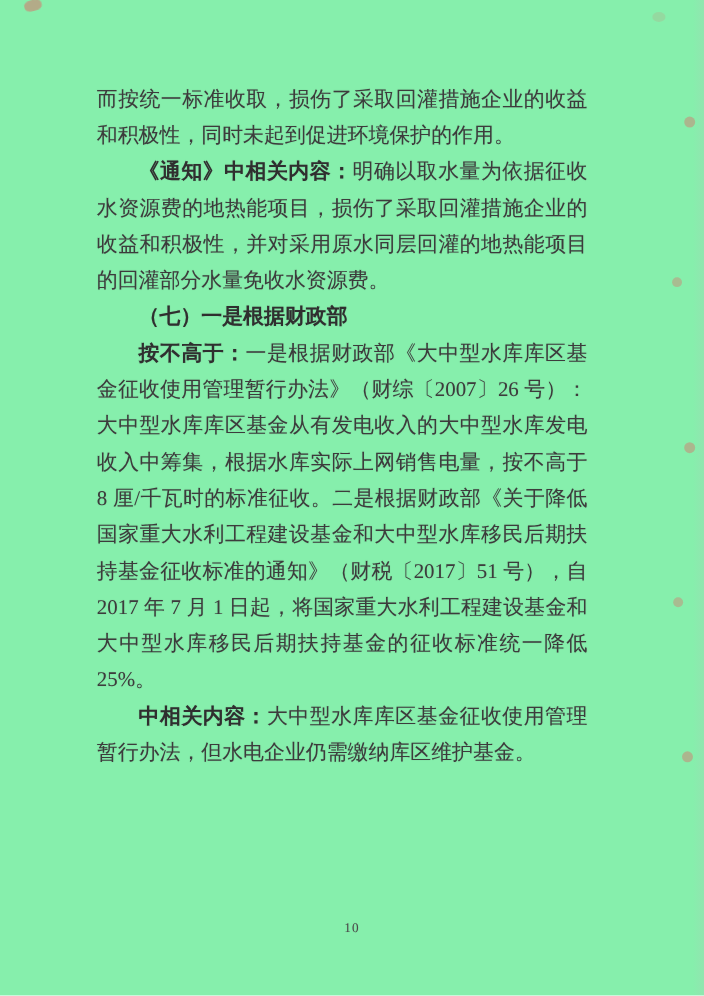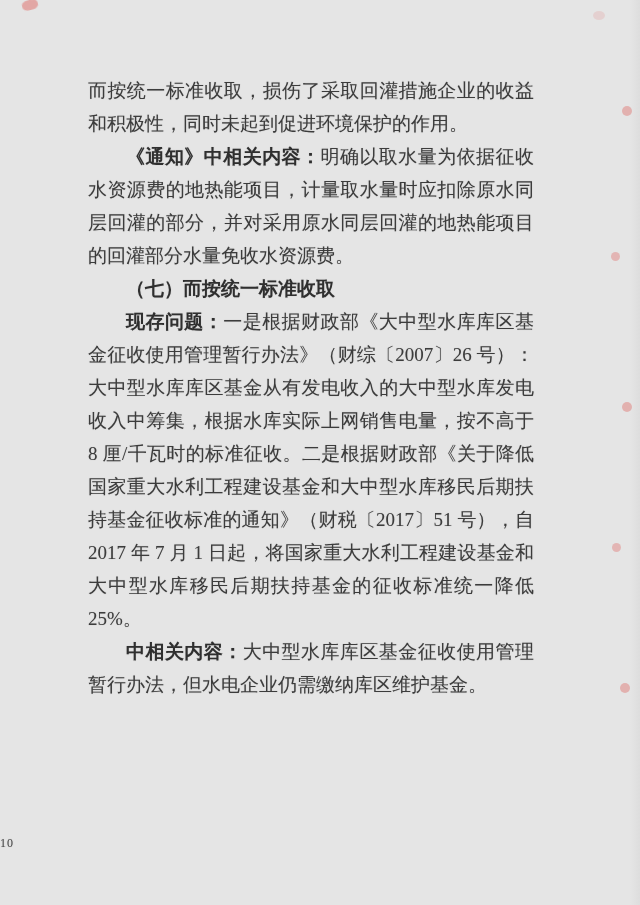--- a/index.html
+++ b/index.html
@@ -4,21 +4,21 @@
 <style>
   html, body {
     margin: 0;
     padding: 0;
     background: #ffffff;
   }
   .doc-page {
     position: relative;
     width: 640px;
     height: 905px;
-    background: #e5e5e5;
+    background: #86efac;
     overflow: hidden;
     font-family: "Liberation Serif", "DejaVu Serif", serif;
   }
   
   .edge-shade {
     position: absolute;
     top: 0;
     right: 0;
     width: 10px;
     height: 100%;
@@ -46,20 +46,21 @@
   .para .lead {
     font-weight: bold;
     color: #2f2f2f;
     margin-top: 48px;
   }
   .page-number {
     position: absolute;
     left: 0;
     right: 0;
     top: 836px;
+    text-align: center;
     font-size: 12px;
     color: #4a4a4a;
     letter-spacing: 1px;
     text-shadow: 0 0 1px rgba(90,90,90,0.3);
   }
   .scan-mark {
     position: absolute;
     background: #e06a66;
     border-radius: 50%;
     filter: blur(0.6px);
@@ -72,25 +73,25 @@
 </style>
 </head>
 <body>
 
 <div class="doc-page">
 
   <div class="text-block">
 
     <p class="para no-indent"><span class="lead"></span><span>而按统一标准收取，损伤了采取回灌措施企业的收益和积极性，同时未起到促进环境保护的作用。</span></p>
 
-    <p class="para"><span class="lead">《通知》中相关内容：</span><span>明确以取水量为依据征收水资源费的地热能项目，计量取水量时应扣除原水同层回灌的部分，并对采用原水同层回灌的地热能项目的回灌部分水量免收水资源费。</span></p>
+    <p class="para"><span class="lead">《通知》中相关内容：</span><span>明确以取水量为依据征收水资源费的地热能项目，损伤了采取回灌措施企业的收益和积极性，并对采用原水同层回灌的地热能项目的回灌部分水量免收水资源费。</span></p>
 
-    <p class="para"><span class="lead">（七）而按统一标准收取</span><span></span></p>
+    <p class="para"><span class="lead">（七）一是根据财政部</span><span></span></p>
 
-    <p class="para"><span class="lead">现存问题：</span><span>一是根据财政部《大中型水库库区基金征收使用管理暂行办法》（财综〔2007〕26 号）：大中型水库库区基金从有发电收入的大中型水库发电收入中筹集，根据水库实际上网销售电量，按不高于 8 厘/千瓦时的标准征收。二是根据财政部《关于降低国家重大水利工程建设基金和大中型水库移民后期扶持基金征收标准的通知》（财税〔2017〕51 号），自 2017 年 7 月 1 日起，将国家重大水利工程建设基金和大中型水库移民后期扶持基金的征收标准统一降低 25%。</span></p>
+    <p class="para"><span class="lead">按不高于：</span><span>一是根据财政部《大中型水库库区基金征收使用管理暂行办法》（财综〔2007〕26 号）：大中型水库库区基金从有发电收入的大中型水库发电收入中筹集，根据水库实际上网销售电量，按不高于 8 厘/千瓦时的标准征收。二是根据财政部《关于降低国家重大水利工程建设基金和大中型水库移民后期扶持基金征收标准的通知》（财税〔2017〕51 号），自 2017 年 7 月 1 日起，将国家重大水利工程建设基金和大中型水库移民后期扶持基金的征收标准统一降低 25%。</span></p>
 
     <p class="para"><span class="lead">中相关内容：</span><span>大中型水库库区基金征收使用管理暂行办法，但水电企业仍需缴纳库区维护基金。</span></p>
 
 
   </div>
 
   <div class="page-number">10</div>
 
   <div class="scan-mark dash" style="left:22px; top:0px; width:16px; height:10px; opacity:0.5;"></div>
   <div class="scan-mark" style="left:593px; top:11px; width:12px; height:9px; opacity:0.16;"></div>

